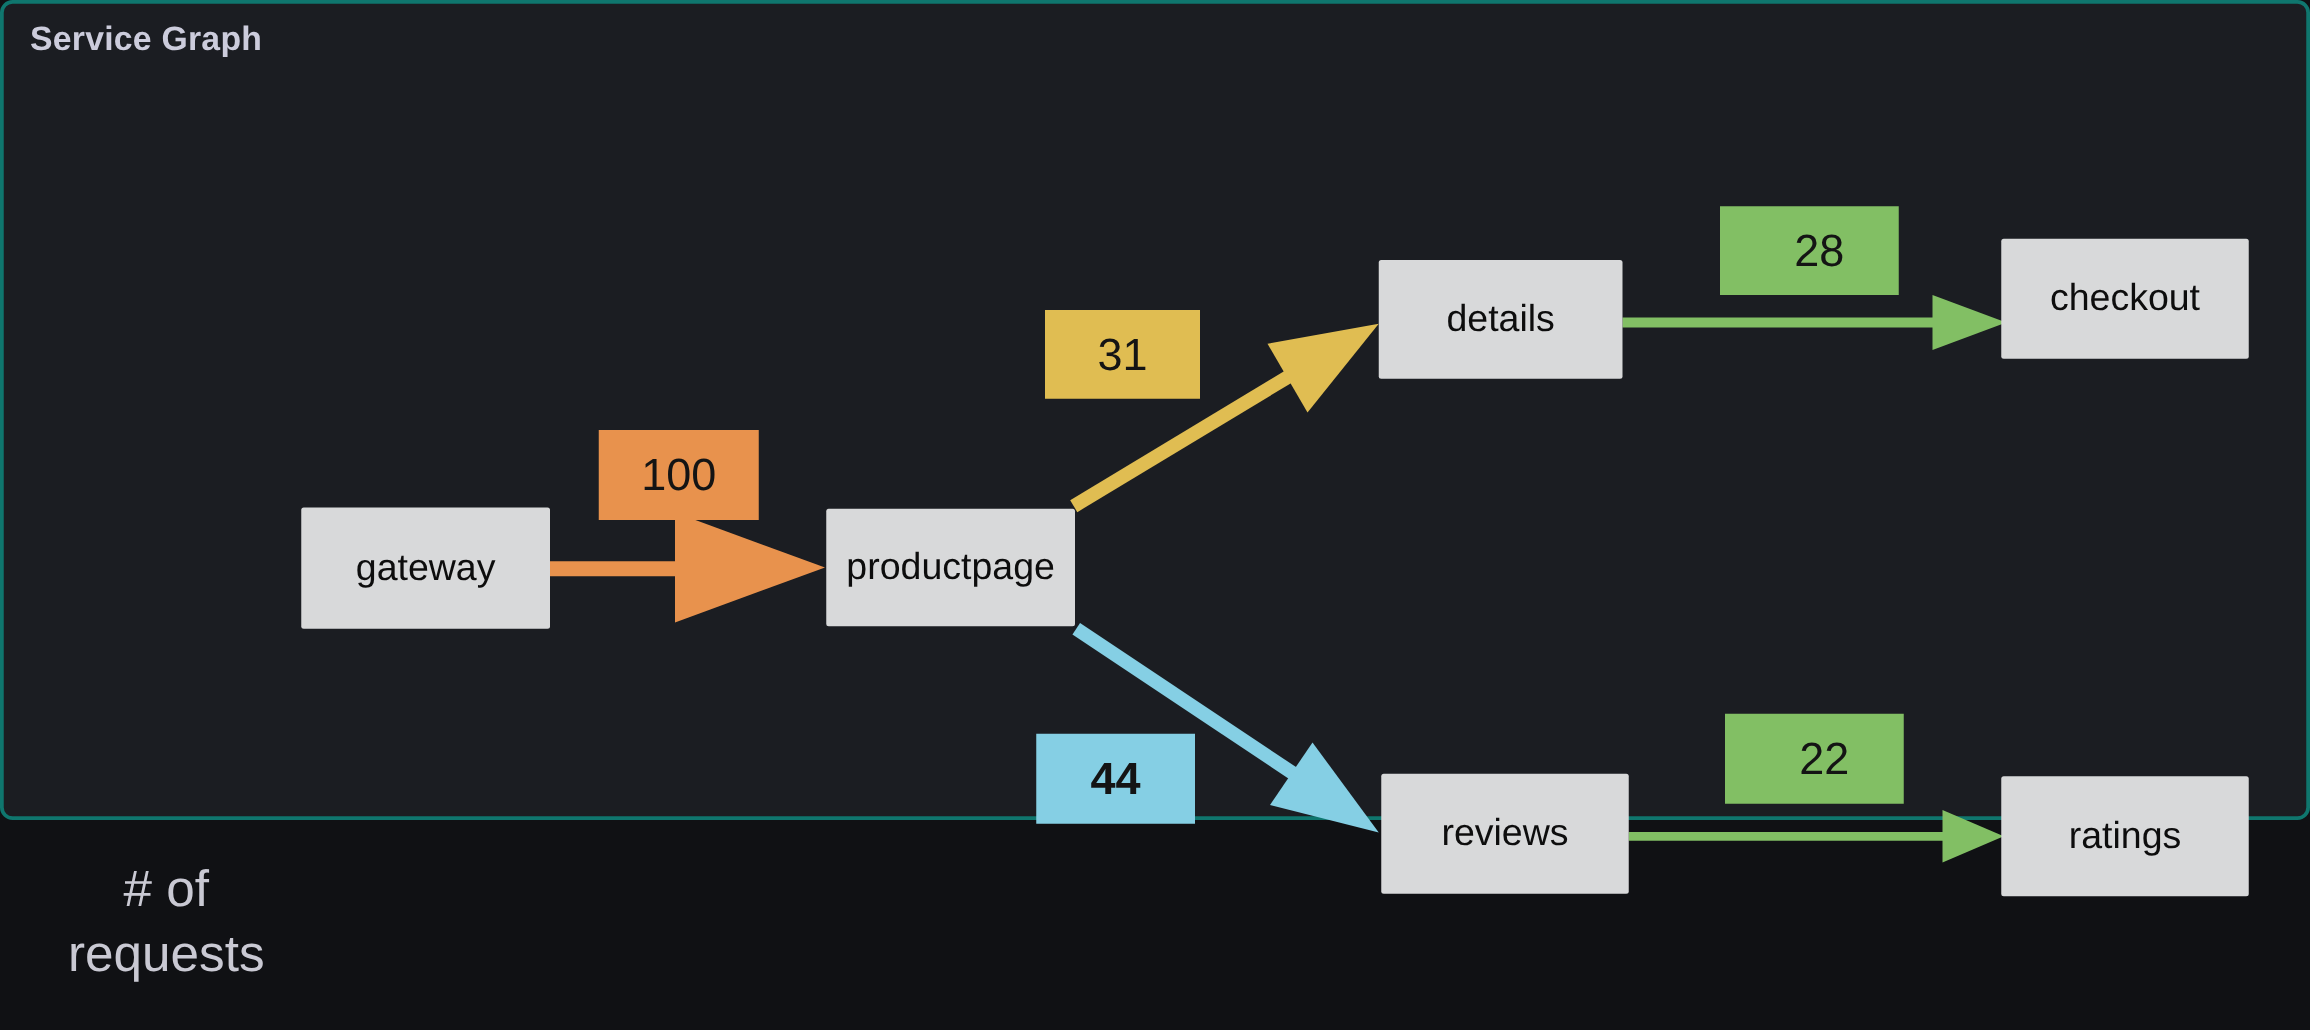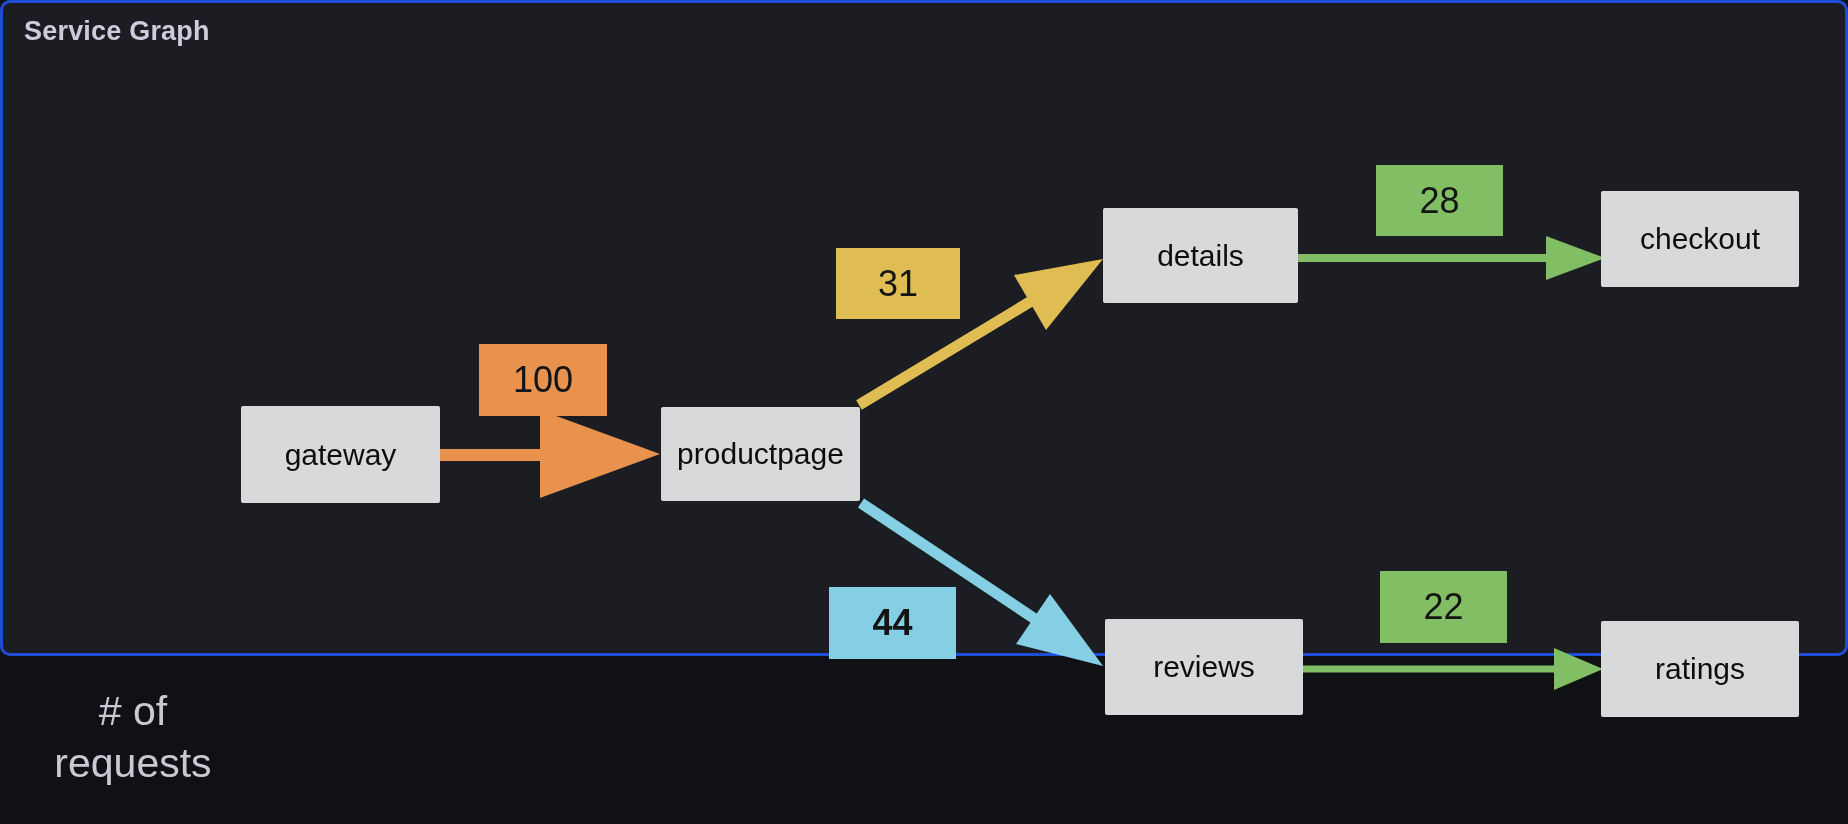--- a/index.html
+++ b/index.html
@@ -7,21 +7,21 @@
     width: 1848px; height: 824px;
     background: #101114;
     font-family: "Liberation Sans", sans-serif;
     overflow: hidden;
   }
   .panel {
     position: absolute; left: 0; top: 0;
     width: 1848px; height: 656px;
     box-sizing: border-box;
     background: #1b1d22;
-    border: 3px solid #1d4ed8;
+    border: 3px solid #0f766e;
     border-radius: 10px;
   }
   .panel-title {
     position: absolute; left: 21px; top: 13px;
     font-size: 27px; font-weight: 600;
     color: #ccccdc; letter-spacing: 0.2px;
   }
   .graph-svg { position: absolute; left: 0; top: 0; }
   .node {
     position: absolute;
@@ -33,21 +33,21 @@
     cursor: default;
   }
   .badge {
     position: absolute;
     display: flex; align-items: center; justify-content: center;
     font-size: 36px; color: #141414;
   }
   .badge.orange { background: #e8924d; }
   .badge.gold   { background: #e0bd52; }
   .badge.blue   { background: #85cfe4; }
-  .badge.green  { background: #82bf64; }
+  .badge.green  { background: #82bf64; padding-left: 16px; }
   .axis-note {
     position: absolute; left: 30px; top: 682px; width: 200px;
     text-align: center;
     font-size: 41px; line-height: 52px;
     color: #c9c9d3;
   }
 </style>
 </head>
 <body>
 

